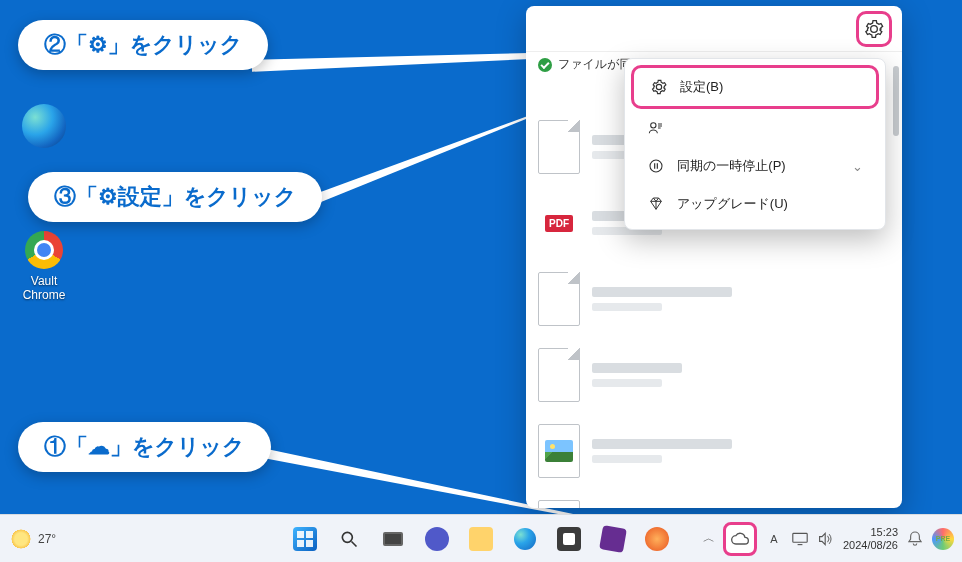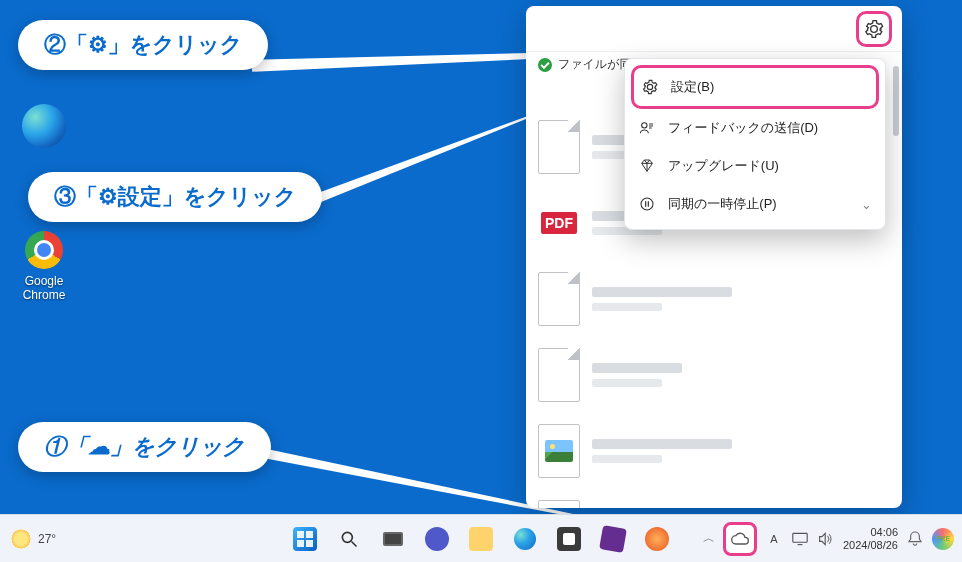--- a/index.html
+++ b/index.html
@@ -50,33 +50,33 @@
   .fly-head{height:46px;display:flex;align-items:center;justify-content:flex-end;padding:0 10px;border-bottom:1px solid #eee;position:relative;}
   .gear-box{width:36px;height:36px;border:3px solid #e83e8c;border-radius:10px;display:flex;align-items:center;justify-content:center;}
   .sync-row{position:absolute;left:12px;top:50px;display:flex;align-items:center;gap:6px;font-size:12px;color:#333;}
   .check{width:14px;height:14px;border-radius:50%;background:#2e9e44;position:relative;}
   .check::after{content:"";position:absolute;left:3px;top:4px;width:6px;height:3px;border-left:2px solid #fff;border-bottom:2px solid #fff;transform:rotate(-45deg);}
   .file-list{flex:1;overflow-y:auto;padding:68px 12px 8px;}
   .file-row{display:flex;align-items:center;gap:12px;margin-bottom:22px;}
   .thumb{width:42px;height:54px;border:1px solid #bfc3c8;border-radius:2px;position:relative;background:#fff;}
   .thumb.fold::before{content:"";position:absolute;right:-1px;top:-1px;width:12px;height:12px;background:linear-gradient(135deg,#fff 49%,#bfc3c8 50%);}
   .thumb.pdf{border:none;display:flex;align-items:center;justify-content:center;}
-  .pdf-badge{background:#d7263d;color:#fff;font-size:14px;font-weight:700;padding:3px 4px;border-radius:2px;}
+  .pdf-badge{background:#d7263d;color:#fff;font-size:10px;font-weight:700;padding:3px 4px;border-radius:2px;}
   .thumb.img{border:1px solid #bfc3c8;display:flex;align-items:center;justify-content:center;}
   .thumb.img .pic{width:28px;height:22px;background:linear-gradient(#7cc4ff,#7cc4ff) top/100% 55% no-repeat,linear-gradient(135deg,#50a34a 40%,#3b8038 40%);border-radius:2px;position:relative;}
   .thumb.img .pic::after{content:"";position:absolute;left:5px;top:4px;width:5px;height:5px;border-radius:50%;background:#ffe26b;}
   .fmeta{flex:1;}
   .fname{width:140px;height:10px;background:#d9dde1;border-radius:2px;margin-bottom:6px;}
   .fname.short{width:90px;}
   .fdate{width:70px;height:8px;background:#e6e9ec;border-radius:2px;}
   .scrollbar-thumb{width:6px;height:70px;background:#c8ccd0;border-radius:3px;margin-top:6px;}
 
   
   .menu{position:absolute; top:58px; right:76px; width:262px; background:#fff; border:1px solid #e2e5e9; border-radius:8px; box-shadow:0 10px 28px rgba(0,0,0,.25); padding:6px; z-index:20;}
-  .menu-item{display:flex;align-items:center;gap:12px;padding:10px 7px;font-size:13px;color:#222;border-radius:6px;}
+  .menu-item{display:flex;align-items:center;gap:12px;padding:10px 16px;font-size:13px;color:#222;border-radius:6px;}
   .menu-item .mi-ico{width:18px;height:18px;display:flex;align-items:center;justify-content:center;color:#333;}
   .menu-item.hi{border:3px solid #e83e8c;border-radius:10px;}
   .menu-item .chev{margin-left:auto;color:#888;}
 
   
   .bubble{position:absolute;background:#fff;border-radius:999px;padding:10px 26px;font-size:22px;font-weight:700;color:#0a6bcc;box-shadow:0 4px 14px rgba(0,0,0,.25);white-space:nowrap;display:flex;align-items:center;gap:6px;}
 
   
   .ptr{position:absolute;width:0;height:0;}
   .ptr.b1{left:252px;top:50px;border-top:6px solid transparent;border-bottom:6px solid transparent;border-left:560px solid #fff;transform:skewY(-2deg);}
@@ -92,36 +92,36 @@
 <body>
 
 <div class="desktop">
   <div class="dicon" style="left:8px;top:104px;">
     <div class="glyph edge-glyph"></div>
   </div>
   <div class="dicon" style="left:8px;top:228px;">
     <div class="glyph">
         <div class="chrome-glyph"></div>
       </div>
-    <div style="white-space:pre-line;">Google
+    <div style="white-space:pre-line;">Vault
 Chrome</div>
   </div>
 </div>
 
 <div class="ptr b1"></div>
 <div class="ptr b2"></div>
 <div class="ptr b3"></div>
 
 <div class="bubble" style="left:18px;top:20px;">
   <span>②「⚙」をクリック</span>
 </div>
 <div class="bubble" style="left:28px;top:172px;">
   <span>③「⚙設定」をクリック</span>
 </div>
-<div class="bubble" style="left:18px;top:422px;font-style:italic;">
+<div class="bubble" style="left:18px;top:422px;">
   <span>①「☁」をクリック</span>
 </div>
 
 <div class="flyout">
   <div class="fly-head">
     <div class="gear-box">
       <svg width="20" height="20" viewBox="0 0 24 24">
           <path fill="none" stroke="#333" stroke-width="1.6" d="M12 8a4 4 0 100 8 4 4 0 000-8zm8.4 4a8.4 8.4 0 00-.13-1.5l2.1-1.63-2-3.46-2.48.99a8.3 8.3 0 00-2.6-1.5L14.8 2h-4l-.49 2.9a8.3 8.3 0 00-2.6 1.5l-2.48-.99-2 3.46 2.1 1.63A8.4 8.4 0 004.2 12c0 .51.05 1.01.13 1.5l-2.1 1.63 2 3.46 2.48-.99a8.3 8.3 0 002.6 1.5L9.8 22h4l.49-2.9a8.3 8.3 0 002.6-1.5l2.48.99 2-3.46-2.1-1.63c.08-.49.13-.99.13-1.5z"></path>
         </svg>
     </div>
@@ -189,40 +189,39 @@
       <span>設定(B)</span>
     </div>
     <div class="menu-item">
       <span class="mi-ico">
         <svg width="16" height="16" viewBox="0 0 24 24">
           <circle cx="8" cy="8" r="4" fill="none" stroke="#333" stroke-width="1.6"></circle>
           <path d="M2 20c0-3 3-5 6-5s6 2 6 5" fill="none" stroke="#333" stroke-width="1.6"></path>
           <path d="M15 6h6M15 9h6M15 12h4" stroke="#333" stroke-width="1.6"></path>
         </svg>
       </span>
-      <span>フィードバックの送信(D)</span>
-    </div>
-    <div class="menu-item">
-      <span class="mi-ico">
-        <svg width="16" height="16" viewBox="0 0 24 24">
-          <path d="M4 8l4-5h8l4 5-8 12L4 8zm0 0h16M8 3l4 5 4-5M12 8v12" fill="none" stroke="#333" stroke-width="1.5"></path>
-        </svg>
-      </span>
-      <span>アップグレード(U)</span>
     </div>
     <div class="menu-item">
       <span class="mi-ico">
         <svg width="16" height="16" viewBox="0 0 24 24">
           <circle cx="12" cy="12" r="9" fill="none" stroke="#333" stroke-width="1.6"></circle>
           <line x1="10" y1="8" x2="10" y2="16" stroke="#333" stroke-width="1.8"></line>
           <line x1="14" y1="8" x2="14" y2="16" stroke="#333" stroke-width="1.8"></line>
         </svg>
       </span>
       <span>同期の一時停止(P)</span>
       <span class="chev">⌄</span>
+    </div>
+    <div class="menu-item">
+      <span class="mi-ico">
+        <svg width="16" height="16" viewBox="0 0 24 24">
+          <path d="M4 8l4-5h8l4 5-8 12L4 8zm0 0h16M8 3l4 5 4-5M12 8v12" fill="none" stroke="#333" stroke-width="1.5"></path>
+        </svg>
+      </span>
+      <span>アップグレード(U)</span>
     </div>
   </div>
 
 <div class="taskbar">
   <div class="weather">
     <span class="sun"></span>
     <span>27°</span>
   </div>
 
   <div class="tb-center">
@@ -272,21 +271,21 @@
           <line x1="7" y1="15" x2="13" y2="15" stroke="#555" stroke-width="1.4"></line>
         </svg>
     </div>
     <div class="mini-ico">
       <svg width="16" height="14" viewBox="0 0 20 16">
           <path d="M2 5h3l4-4v14l-4-4H2z" fill="none" stroke="#555" stroke-width="1.4"></path>
           <path d="M12 4a6 6 0 010 8M14 2a9 9 0 010 12" fill="none" stroke="#555" stroke-width="1.2"></path>
         </svg>
     </div>
     <div class="clock">
-      <div>04:06</div>
+      <div>15:23</div>
       <div>2024/08/26</div>
     </div>
     <div class="mini-ico">
       <svg width="14" height="16" viewBox="0 0 16 18">
           <path d="M8 1a5 5 0 00-5 5v3l-2 3h14l-2-3V6a5 5 0 00-5-5zM6 14a2 2 0 004 0" fill="none" stroke="#666" stroke-width="1.3"></path>
         </svg>
     </div>
     <div class="mini-ico" style="width:22px;height:22px;border-radius:50%;background:conic-gradient(#ff6b6b,#ffd93d,#6bcB77,#4d96ff,#ff6b6b);display:flex;align-items:center;justify-content:center;font-size:7px;font-weight:700;color:#7a4;">PRE</div>
   </div>
 </div>

